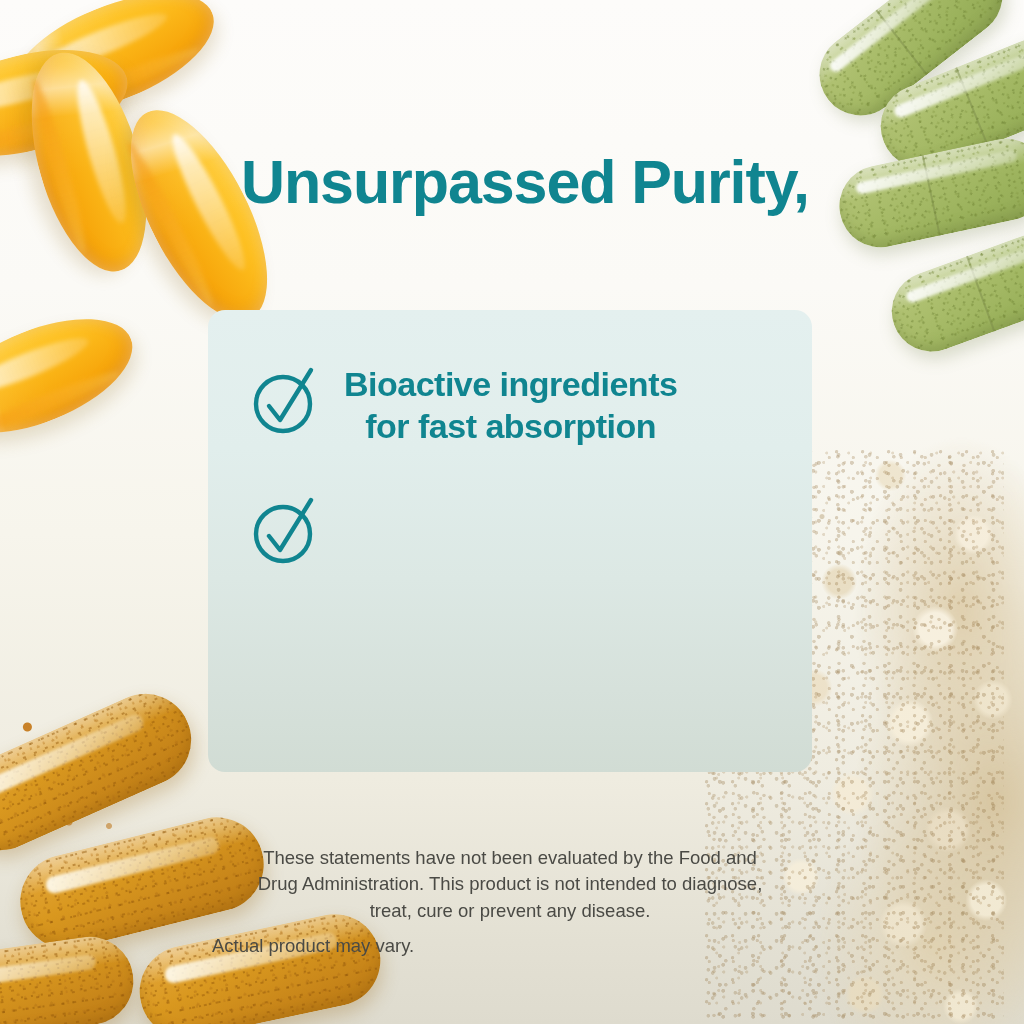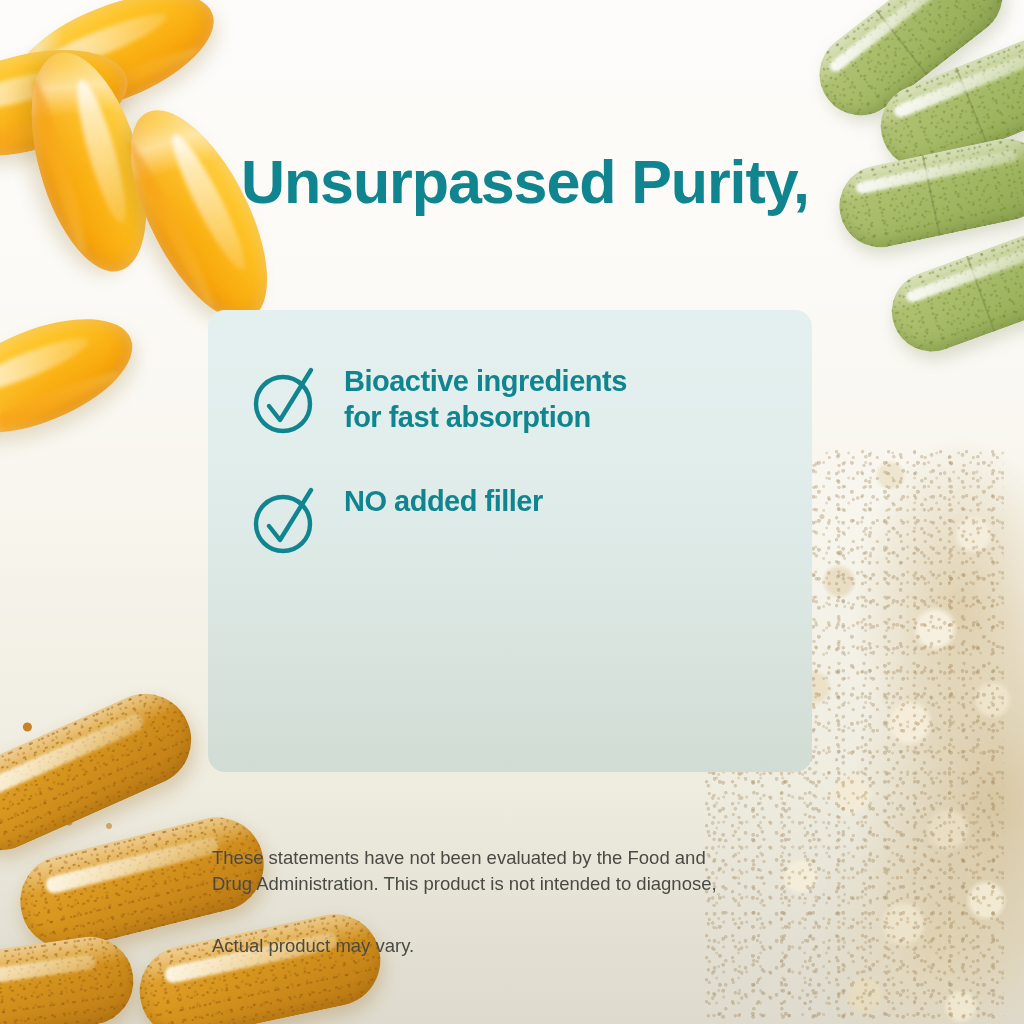--- a/index.html
+++ b/index.html
@@ -287,35 +287,36 @@
   .check-icon {
     flex: 0 0 auto;
     width: 74px;
     height: 74px;
     margin-right: 22px;
     margin-top: 6px;
   }
   .check-icon svg { display: block; width: 74px; height: 74px; overflow: visible; }
 
   .check-text {
-    font-size: 29px;
+    font-size: 34px;
     font-weight: bold;
     line-height: 1.23;
     letter-spacing: -0.5px;
     color: #108590;
     padding-top: 6px;
+    text-align: center;
   }
   .check-text span { display: block; white-space: nowrap; }
 
   .disclaimer {
     position: absolute;
     left: 212px;
     top: 845px;
     width: 596px;
-    text-align: left;
+    text-align: center;
     font-size: 18.5px;
     line-height: 1.42;
     color: #4a4a45;
   }
   .disclaimer .dl-line { display: block; }
   .vary {
     position: absolute;
     left: 212px;
     top: 935px;
     width: 596px;
@@ -403,28 +404,28 @@
 
 
         <div class="check-item">
           <span class="check-icon">
             <svg viewBox="0 0 74 74" fill="none" xmlns="http://www.w3.org/2000/svg">
               <circle cx="35" cy="40" r="27" stroke="#108590" stroke-width="4.4"></circle>
               <path d="M21 42 L32 56 L63 6" stroke="#108590" stroke-width="4.4" stroke-linecap="round" stroke-linejoin="round"></path>
             </svg>
           </span>
           <div class="check-text">
-            <span>NO added filler</span>
           </div>
         </div>
 
       </div>
     </div>
 
     <div class="disclaimer">
       <span class="dl-line">These statements have not been evaluated by the Food and</span>
       <span class="dl-line">Drug Administration. This product is not intended to diagnose,</span>
+      <span class="dl-line">treat, cure or prevent any disease.</span>
     </div>
 
     <div class="vary">Actual product may vary.</div>
 
   </div>
 </div>
 
 </body></html>

